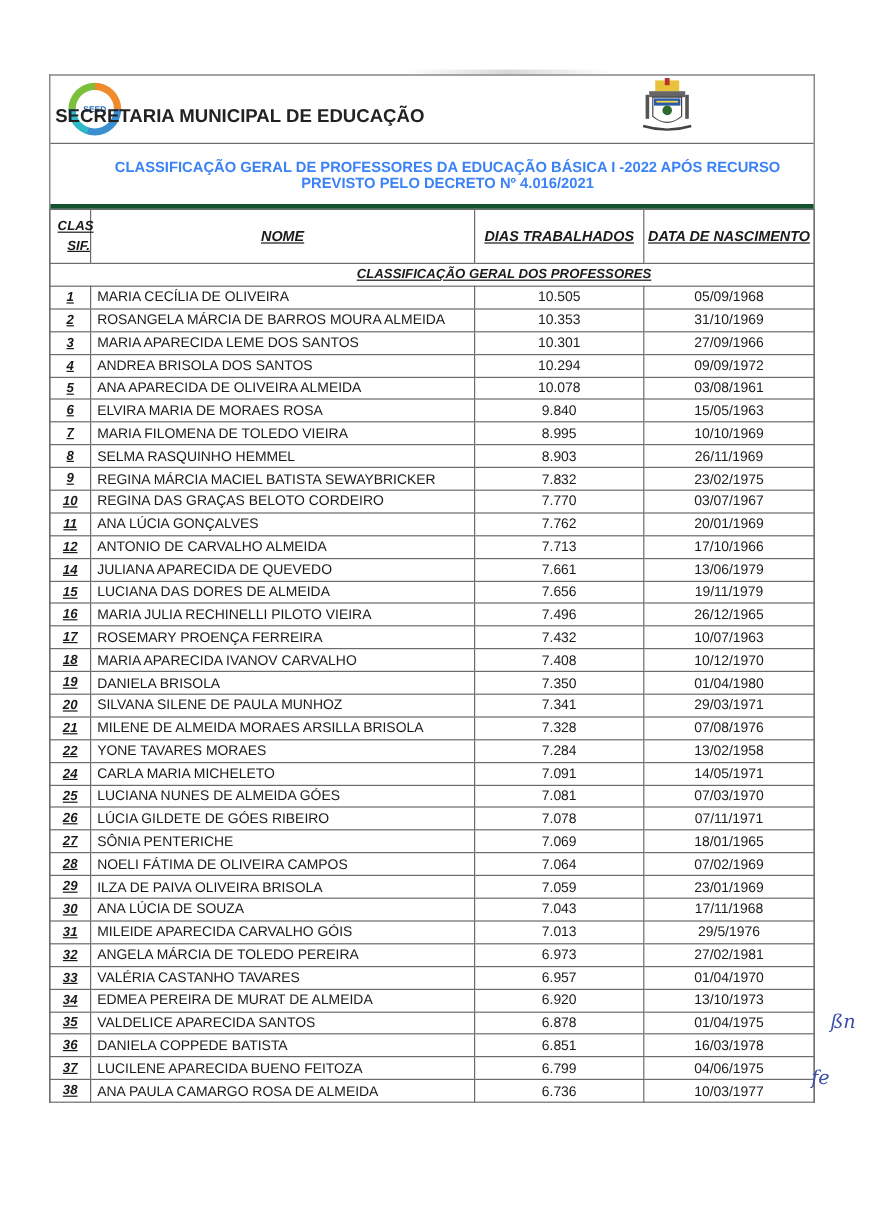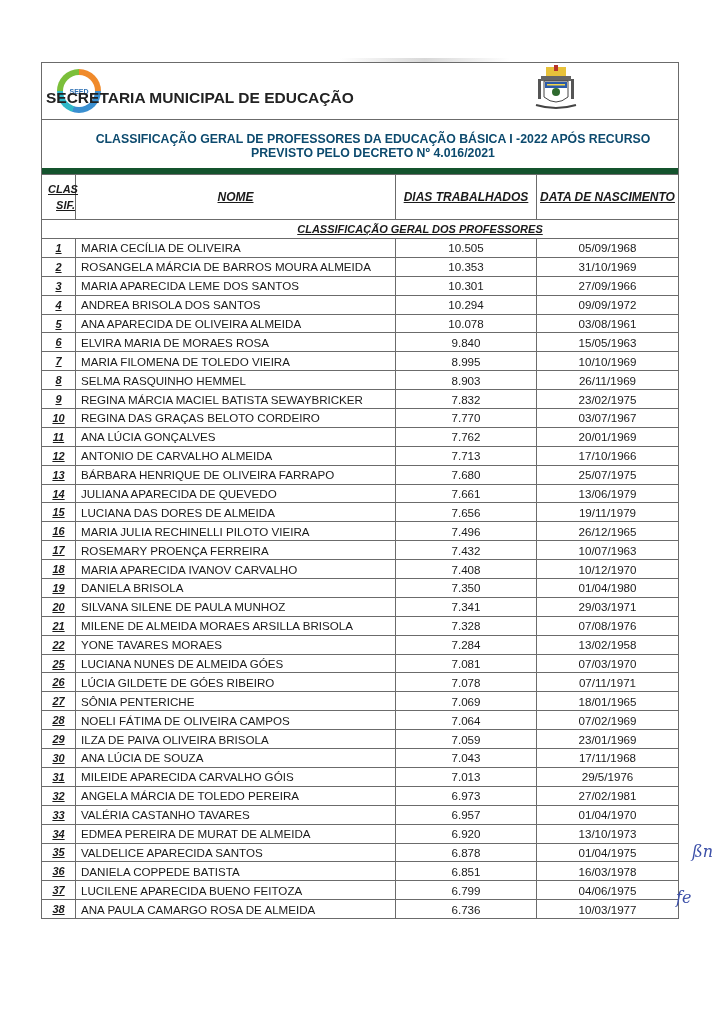--- a/index.html
+++ b/index.html
@@ -6,22 +6,22 @@
   body { width:724px; height:1024px; position:relative; overflow:hidden;
          font-family:"Liberation Sans", "DejaVu Sans", sans-serif; color:#1a1a1a; }
   .doc { position:absolute; left:41px; top:62px; width:636px; border:1px solid #6b6b6b; border-bottom:none; }
   .hdr { height:56px; position:relative; border-bottom:1px solid #6b6b6b; }
   .logo-seed { position:absolute; left:15px; top:6px; width:44px; height:44px; border-radius:50%;
                background:conic-gradient(#f08a2a 0 25%, #3a8fd0 25% 55%, #2fb8c8 55% 75%, #7bbf3a 75% 100%); }
   .logo-seed .inner { position:absolute; left:6px; top:6px; width:32px; height:32px; border-radius:50%; background:#fff;
                       display:flex; align-items:center; justify-content:center; font-size:7px; font-weight:bold; color:#2c6fb3; }
   .hdr-title { position:absolute; left:0; right:0; top:26px; font-weight:bold; font-size:15.5px; color:#222; padding-left:4px; }
   .crest { position:absolute; left:488px; top:2px; width:52px; height:48px; }
-  .sub { height:54px; border-bottom:6px solid #14532d; text-align:center; font-weight:bold; font-size:12.3px;
-         line-height:14px; padding-top:12px; box-sizing:border-box; padding-left:26px; color:#0c4a6e; }
+  .sub { height:54px; border-bottom:4px solid #14532d; text-align:center; font-weight:bold; font-size:12.3px;
+         line-height:14px; padding-top:12px; box-sizing:border-box; padding-left:26px; color:#3b82f6; }
   table { border-collapse:collapse; width:636px; margin-left:-1px; table-layout:fixed; }
   td, th { border:1px solid #6b6b6b; font-size:11.6px; padding:0; }
   col.c1 { width:34px; } col.c2 { width:320px; } col.c3 { width:141px; } col.c4 { width:142px; }
   .th-row td { height:44px; font-weight:bold; font-style:italic; text-decoration:underline; text-align:center; font-size:12px; }
   .th-row td.clas { text-align:right; padding-left:6px; font-size:11px; line-height:16px; }
   .sec-row td { height:18px; text-align:center; font-weight:bold; font-style:italic; text-decoration:underline; font-size:11px; padding-left:120px; }
   .r td { height:17.9px; }
   .r td.n { text-align:center; font-weight:bold; font-style:italic; text-decoration:underline; font-size:11px; }
   .r td.nm { padding-left:5px; white-space:nowrap; overflow:hidden; }
   .r td.v { text-align:center; }
@@ -144,26 +144,20 @@
           <td class="v">7.762</td>
           <td class="v">20/01/1969</td>
         </tr>
         <tr class="r">
           <td class="n">12</td>
           <td class="nm">ANTONIO DE CARVALHO ALMEIDA</td>
           <td class="v">7.713</td>
           <td class="v">17/10/1966</td>
         </tr>
         <tr class="r">
-          <td class="n">13</td>
-          <td class="nm">BÁRBARA HENRIQUE DE OLIVEIRA FARRAPO</td>
-          <td class="v">7.680</td>
-          <td class="v">25/07/1975</td>
-        </tr>
-        <tr class="r">
           <td class="n">14</td>
           <td class="nm">JULIANA APARECIDA DE QUEVEDO</td>
           <td class="v">7.661</td>
           <td class="v">13/06/1979</td>
         </tr>
         <tr class="r">
           <td class="n">15</td>
           <td class="nm">LUCIANA DAS DORES DE ALMEIDA</td>
           <td class="v">7.656</td>
           <td class="v">19/11/1979</td>
@@ -202,20 +196,26 @@
           <td class="n">21</td>
           <td class="nm">MILENE DE ALMEIDA MORAES ARSILLA BRISOLA</td>
           <td class="v">7.328</td>
           <td class="v">07/08/1976</td>
         </tr>
         <tr class="r">
           <td class="n">22</td>
           <td class="nm">YONE TAVARES MORAES</td>
           <td class="v">7.284</td>
           <td class="v">13/02/1958</td>
+        </tr>
+        <tr class="r">
+          <td class="n">24</td>
+          <td class="nm">CARLA MARIA MICHELETO</td>
+          <td class="v">7.091</td>
+          <td class="v">14/05/1971</td>
         </tr>
         <tr class="r">
           <td class="n">25</td>
           <td class="nm">LUCIANA NUNES DE ALMEIDA GÓES</td>
           <td class="v">7.081</td>
           <td class="v">07/03/1970</td>
         </tr>
         <tr class="r">
           <td class="n">26</td>
           <td class="nm">LÚCIA GILDETE DE GÓES RIBEIRO</td>

